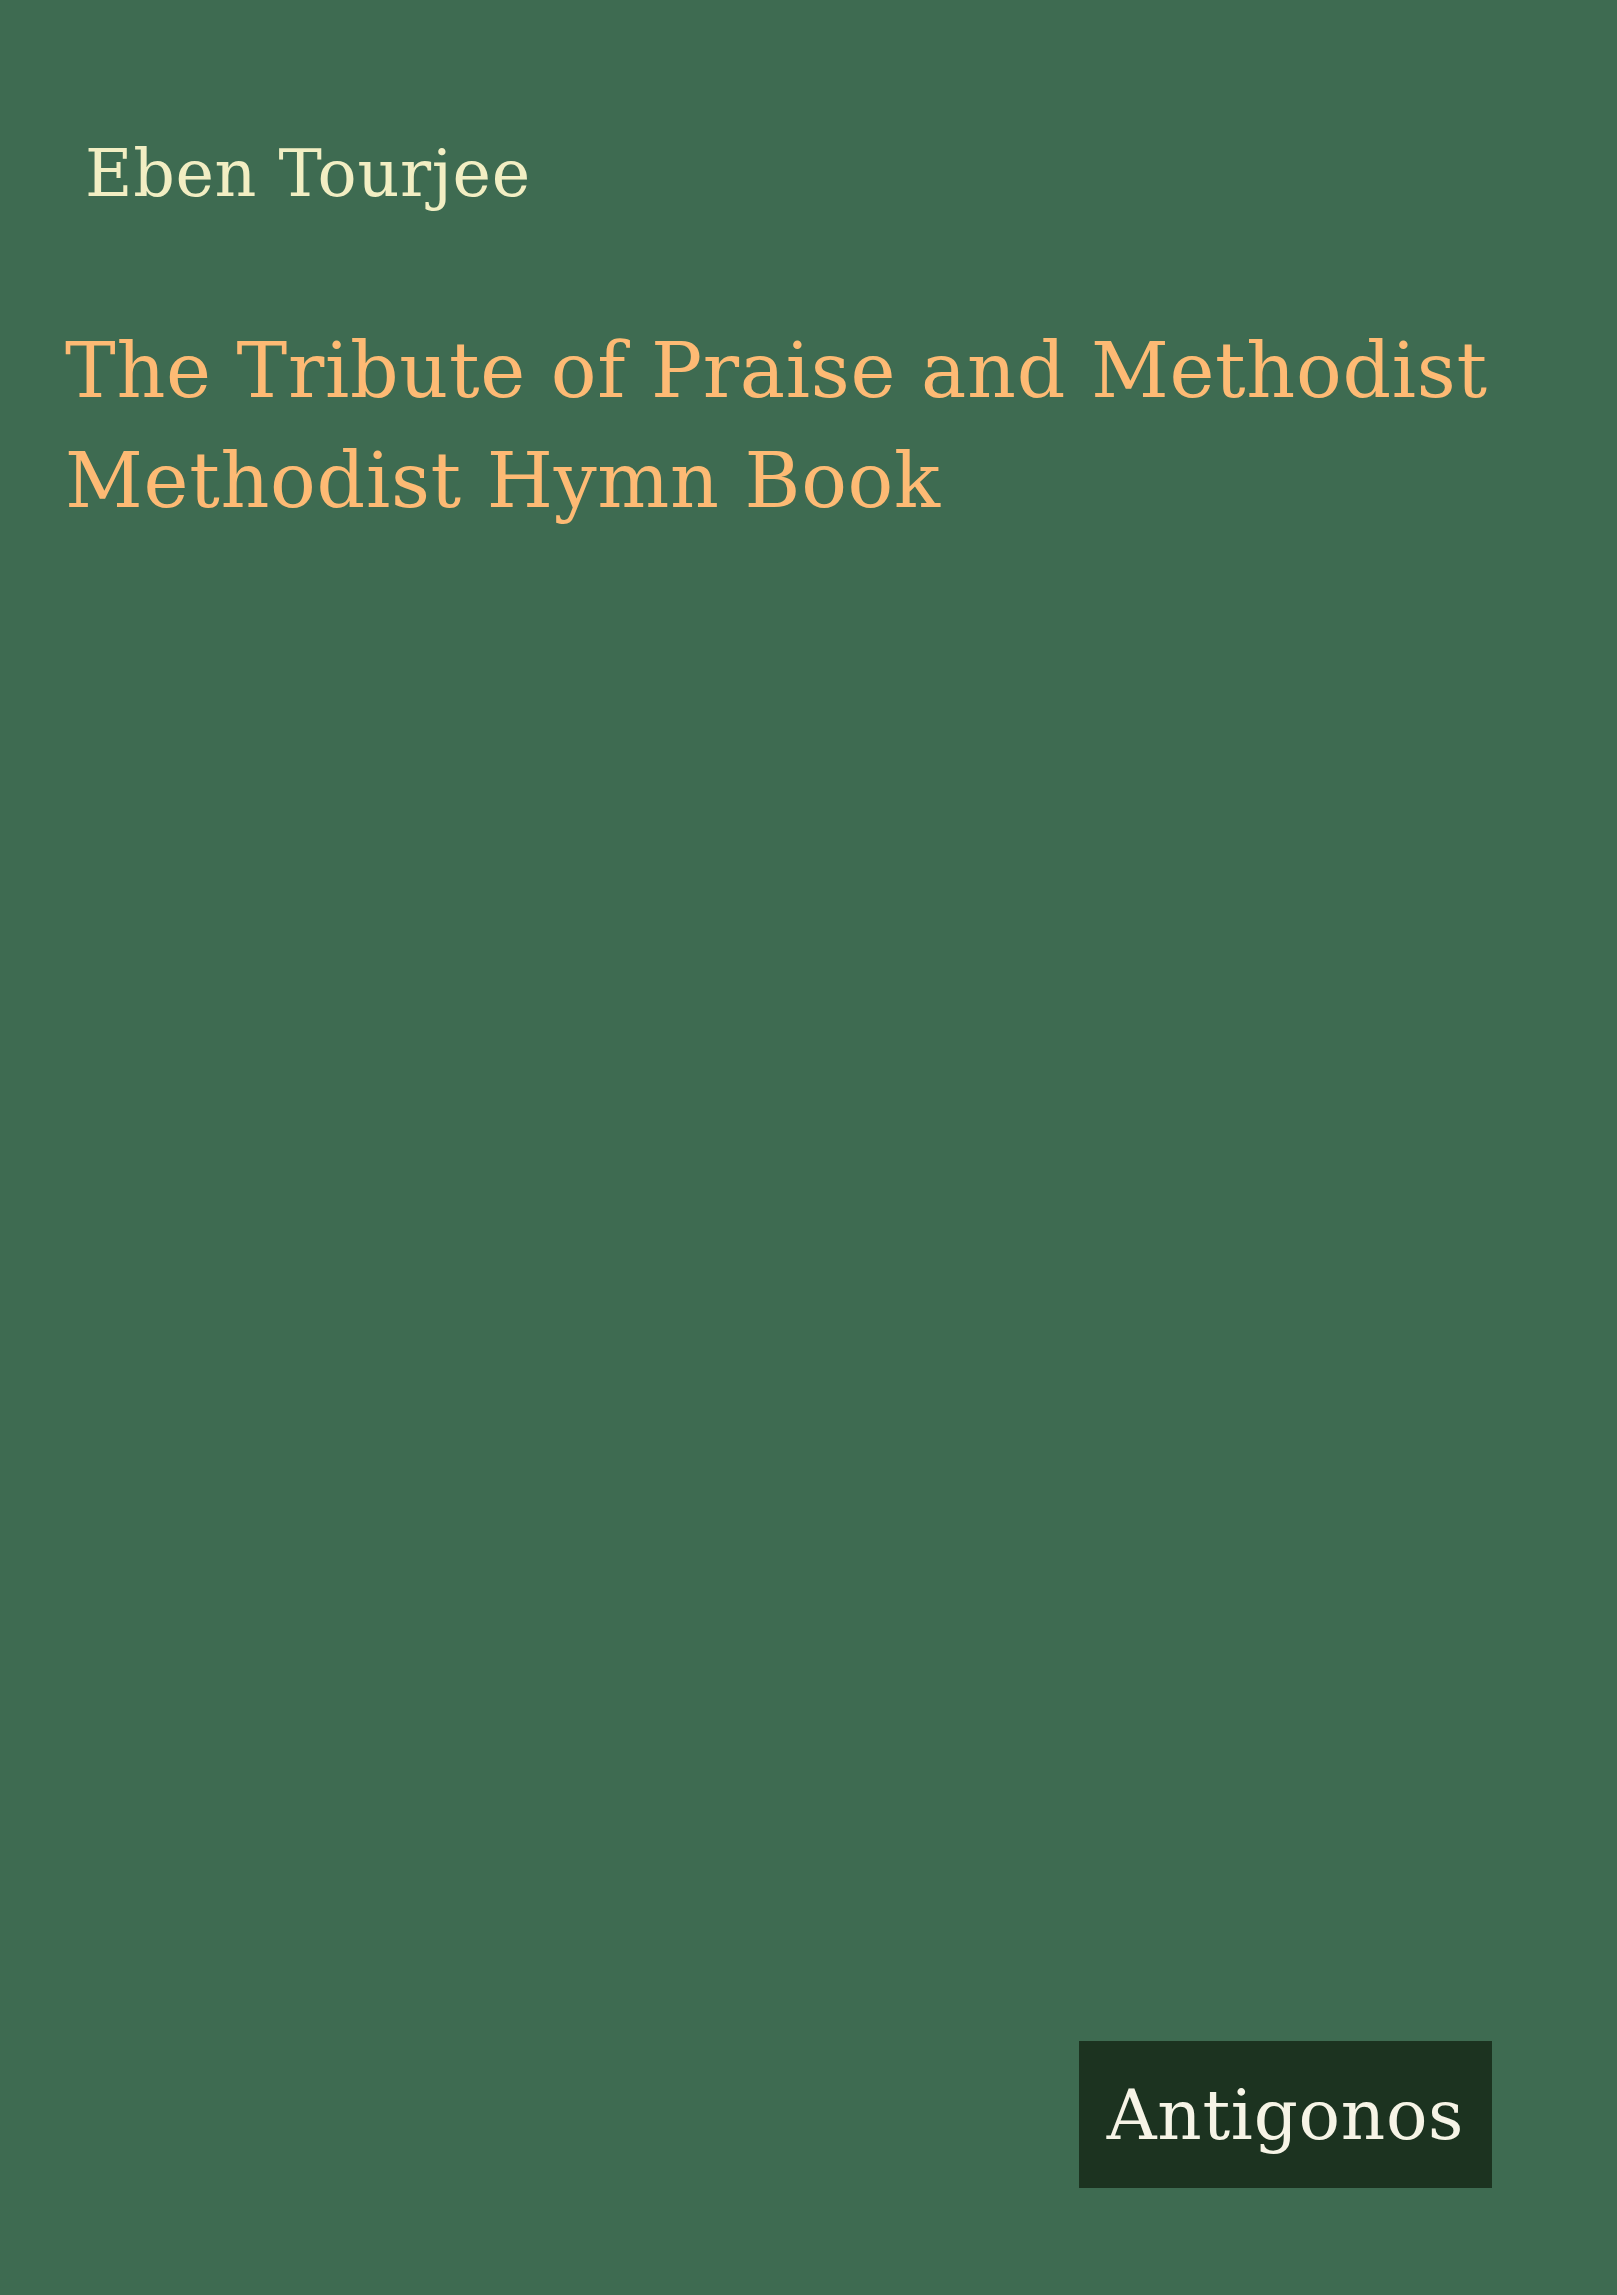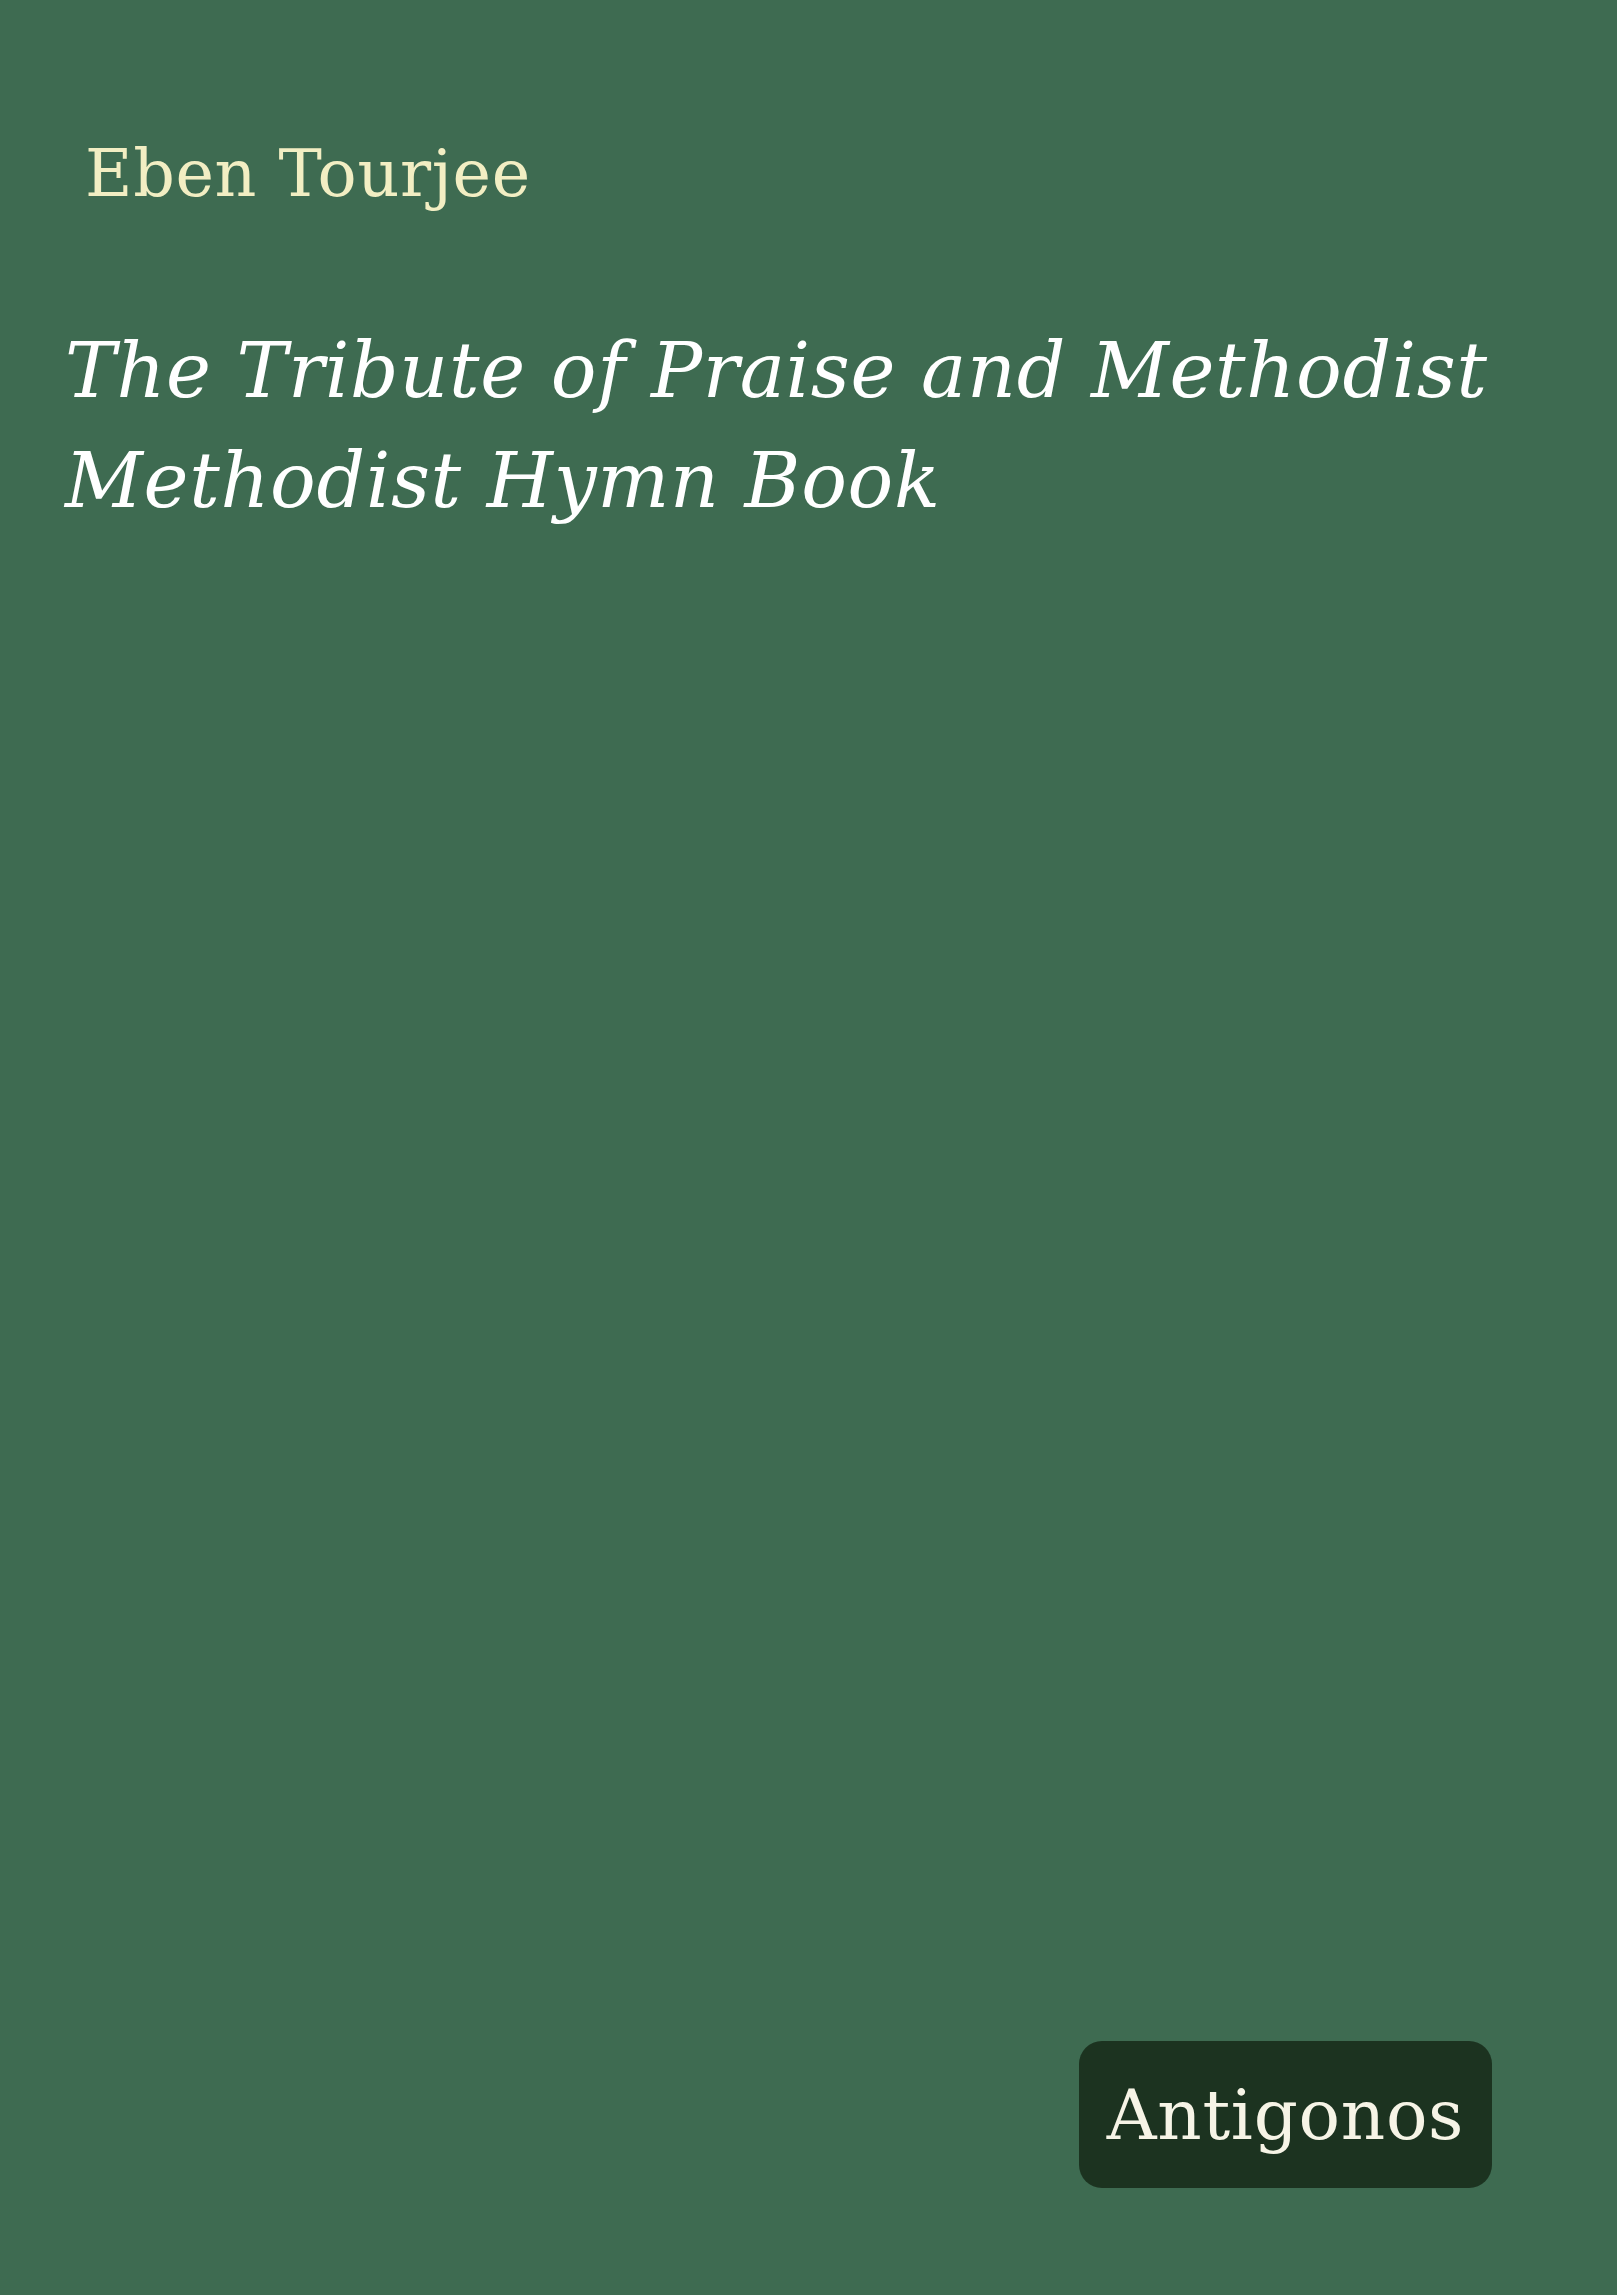--- a/index.html
+++ b/index.html
@@ -29,38 +29,36 @@
     white-space: nowrap;
     margin-left: 20px;
   }
   .title {
     position: absolute;
     left: 65px;
     top: 316px;
     width: 1487px;
     font-size: 76px;
     line-height: 1.45;
-    color: #ffffff;
+    color: #fdba74;
     letter-spacing: 0.7px;
-    font-style: italic;
   }
   .title .line {
     display: block;
   }
   .publisher-box {
     position: absolute;
     left: 1079px;
     top: 2041px;
     width: 413px;
     height: 147px;
     background: #1c3320;
     display: flex;
     align-items: center;
     justify-content: center;
-    border-radius: 23px;
   }
   .publisher-name {
     font-size: 69px;
     color: #f6f4e6;
     letter-spacing: 0.7px;
     white-space: nowrap;
   }
 </style>
 </head>
 <body>

